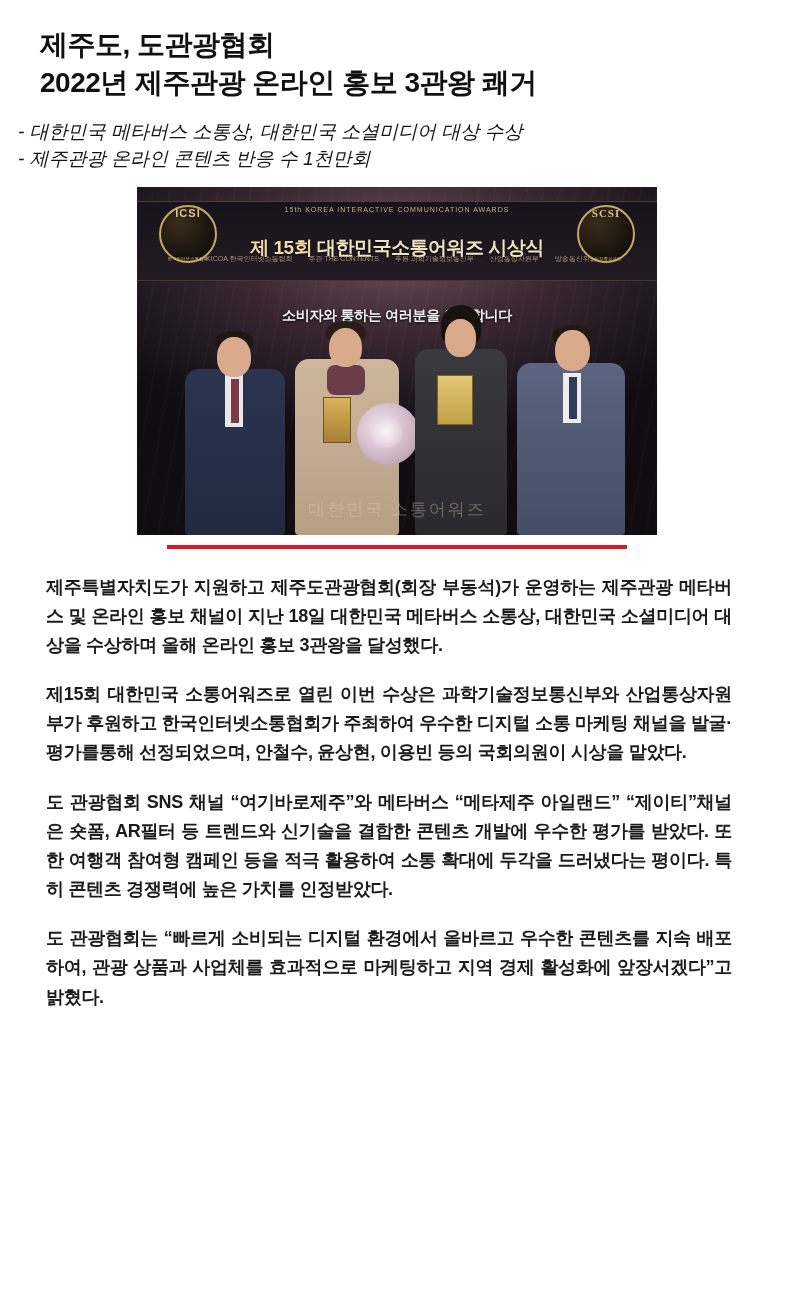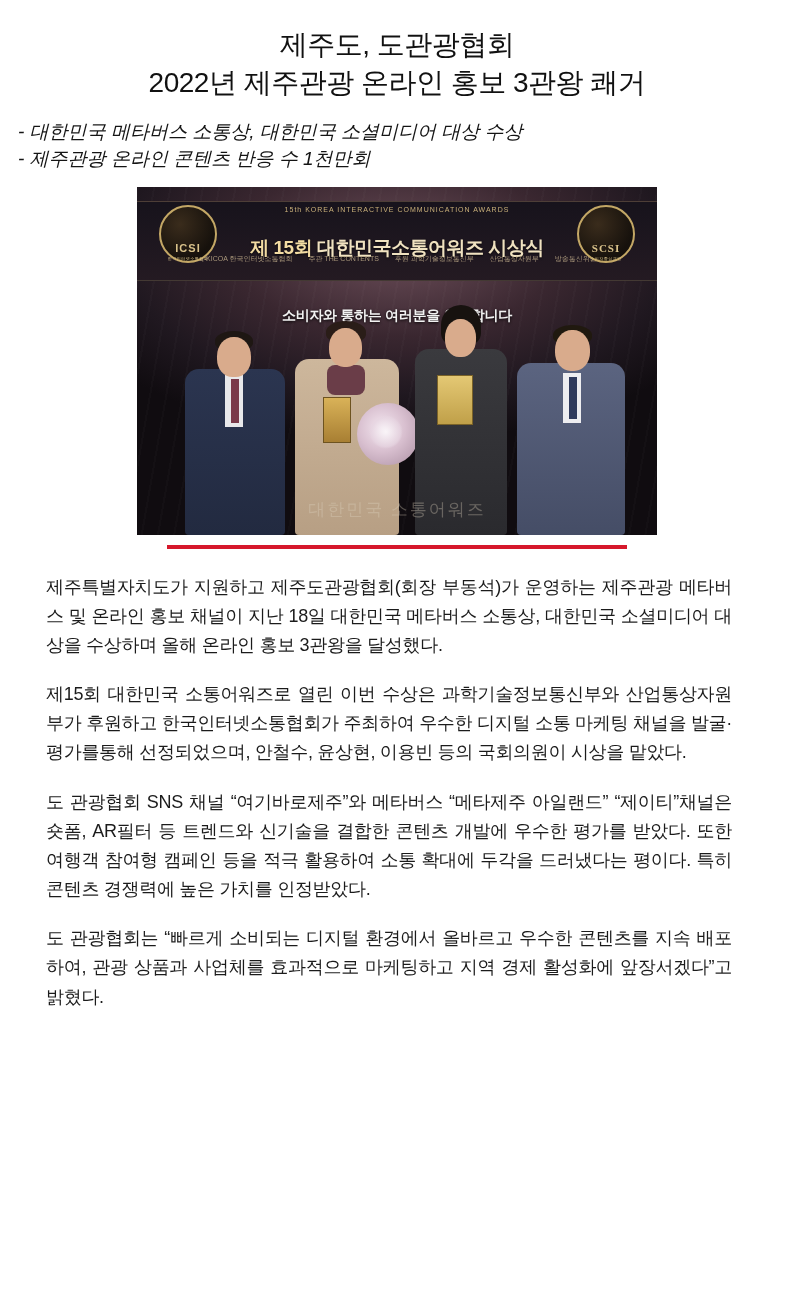--- a/index.html
+++ b/index.html
@@ -15,22 +15,22 @@
     overflow: hidden;
   }
   .page {
     position: relative;
     width: 794px;
     height: 1300px;
     box-sizing: border-box;
     padding: 0;
   }
   .headline {
-    text-align: center;
-    font-weight: normal;
+    text-align: left;
+    font-weight: bold;
     font-size: 28px;
     line-height: 1.35;
     letter-spacing: -0.5px;
     padding: 26px 40px 0 40px;
     color: #111111;
   }
   .headline .line2 {
     display: block;
   }
   .subheads {
@@ -110,21 +110,21 @@
     font-size: 7px;
     opacity: .9;
   }
   .seal {
     position: absolute;
     top: 18px;
     width: 54px; height: 54px;
     border-radius: 50%;
     background: radial-gradient(circle at 35% 32%, #3a2c1c 0%, #16110c 70%);
     border: 2px solid #c3a765;
-    display: flex; align-items: center; justify-content: flex-end;
+    display: flex; align-items: center; justify-content: space-between;
     flex-direction: column;
     color: #d9c28b;
     font-size: 11px;
     font-weight: bold;
     letter-spacing: 1px;
   }
   .seal span.sub {
     font-size: 4px;
     font-weight: normal;
     letter-spacing: .5px;
@@ -219,20 +219,21 @@
   .article {
     padding: 24px 46px 0 46px;
     font-size: 18px;
     line-height: 1.62;
     letter-spacing: -0.3px;
     color: #1b1b1b;
     text-align: justify;
   }
   .article p {
     margin: 0 16px 20px 0;
+    font-weight: bold;
   }
   .article p:last-child { margin-bottom: 0; }
 </style>
 </head>
 <body>
 
 <div class="page">
 
   <div class="headline">
     <span>제주도, 도관광협회</span>

